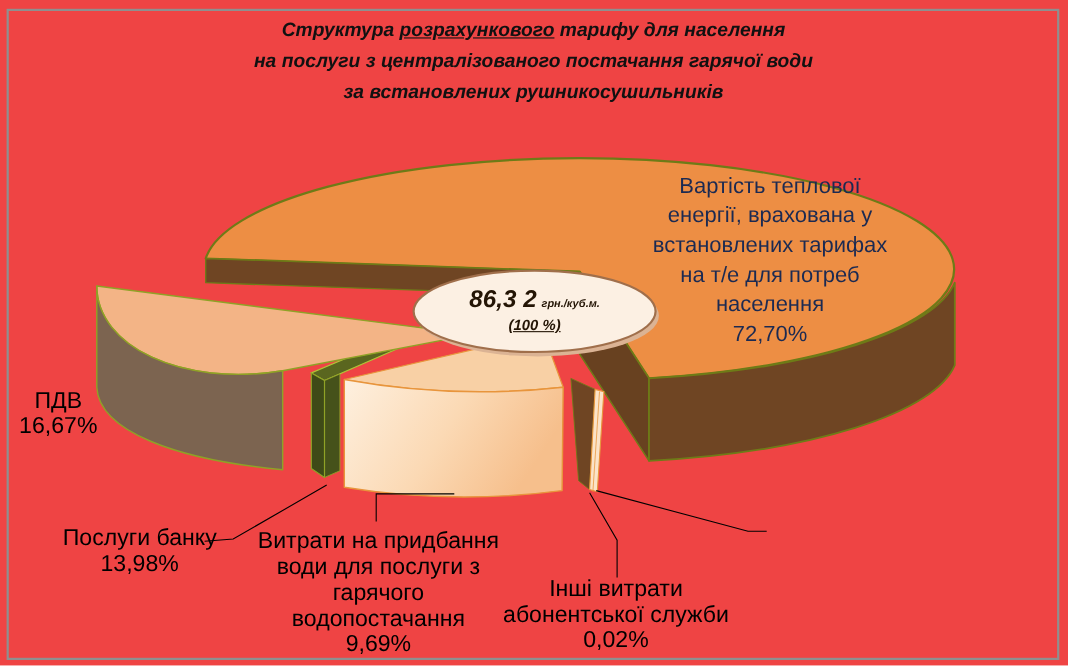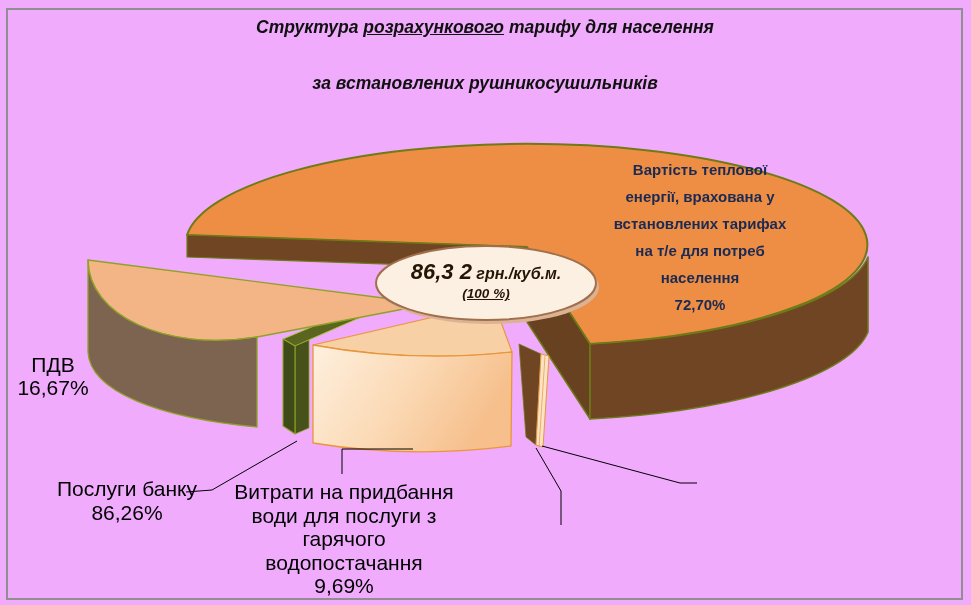--- a/index.html
+++ b/index.html
@@ -1,45 +1,45 @@
 <!DOCTYPE html>
 <html><head>
 <meta charset="utf-8">
 <style>
   html,body { margin:0; padding:0; background:#ffffff; }
   .stage {
-    position:relative; width:971px; height:605px; background:#f0abfc;
+    position:relative; width:971px; height:605px; background:#ef4444;
     font-family:"Liberation Sans", sans-serif; overflow:hidden;
   }
   .frame {
     position:absolute; left:6px; top:8px; width:957px; height:592px;
     border:2px solid #8f8f8f; box-sizing:border-box; pointer-events:none;
   }
   svg.pie { position:absolute; left:0; top:0; }
   .lbl {
     position:absolute; transform:translateX(-50%);
     text-align:center; white-space:pre-line; color:#000;
     font-size:21px; line-height:23.5px;
   }
   .lbl.main {
-    font-weight:bold; font-size:15px; line-height:27px; color:#1b2a52;
+    font-weight:normal; font-size:20px; line-height:27px; color:#1b2a52;
   }
   .title {
     position:absolute; left:485px; top:13px; transform:translateX(-50%);
     width:700px; text-align:center; font-weight:bold; font-style:italic;
     font-size:17.5px; line-height:28px; color:#111;
   }
   .title .u { text-decoration:underline; }
   .oval-text {
     position:absolute; left:486px; top:262px; transform:translateX(-50%);
     width:220px; text-align:center; font-style:italic; font-weight:bold;
     color:#241505; line-height:19px;
   }
   .oval-text .big { font-size:22px; }
-  .oval-text .unit { font-size:16px; }
+  .oval-text .unit { font-size:10px; }
   .oval-text .tot { font-size:13.5px;text-decoration:underline; }
 </style>
 </head>
 <body>
 
 <div class="stage">
 
   <svg class="pie" width="971" height="605" viewBox="0 0 971 605">
     <defs>
       <linearGradient id="gradVoda" x1="0" y1="0" x2="1" y2="0.35">
@@ -86,43 +86,46 @@
     <g stroke="#000" stroke-width="1" fill="none">
       <path d="M 186 492 L 212 490 L 297 441"></path>
       <path d="M 413 449 L 342 449 L 342 474"></path>
       <path d="M 561 525 L 561 491 L 536 448"></path>
       <path d="M 697 483 L 680 483 L 542 446"></path>
     </g>
   </svg>
 
   <div class="title">
     <span>Структура </span><span class="u">розрахункового</span><span> тарифу для населення</span><br>
-    <br>
+    <span>на послуги з централізованого постачання гарячої води</span><br>
     <span>за встановлених рушникосушильників</span>
   </div>
 
   <div class="lbl main" style="left:700px; top:156px;">Вартість теплової
 енергії, врахована у
 встановлених тарифах
 на т/е для потреб
 населення
 72,70%</div>
 
   <div class="lbl" style="left:53px; top:353px; line-height:23px;">ПДВ
 16,67%</div>
 
   <div class="lbl" style="left:127px; top:477px;">Послуги банку
-86,26%</div>
+13,98%</div>
 
   <div class="lbl" style="left:344px; top:480px;">Витрати на придбання
 води для послуги з
 гарячого
 водопостачання
 9,69%</div>
 
+  <div class="lbl" style="left:560px; top:524px; line-height:23px;">Інші витрати
+абонентської служби
+0,02%</div>
 
 
   <div class="oval-text">
     <span class="big">86,3 2</span>
     <span class="unit">грн./куб.м.</span><br>
     <span class="tot">(100 %)</span>
   </div>
 
   <div class="frame"></div>
 </div>

